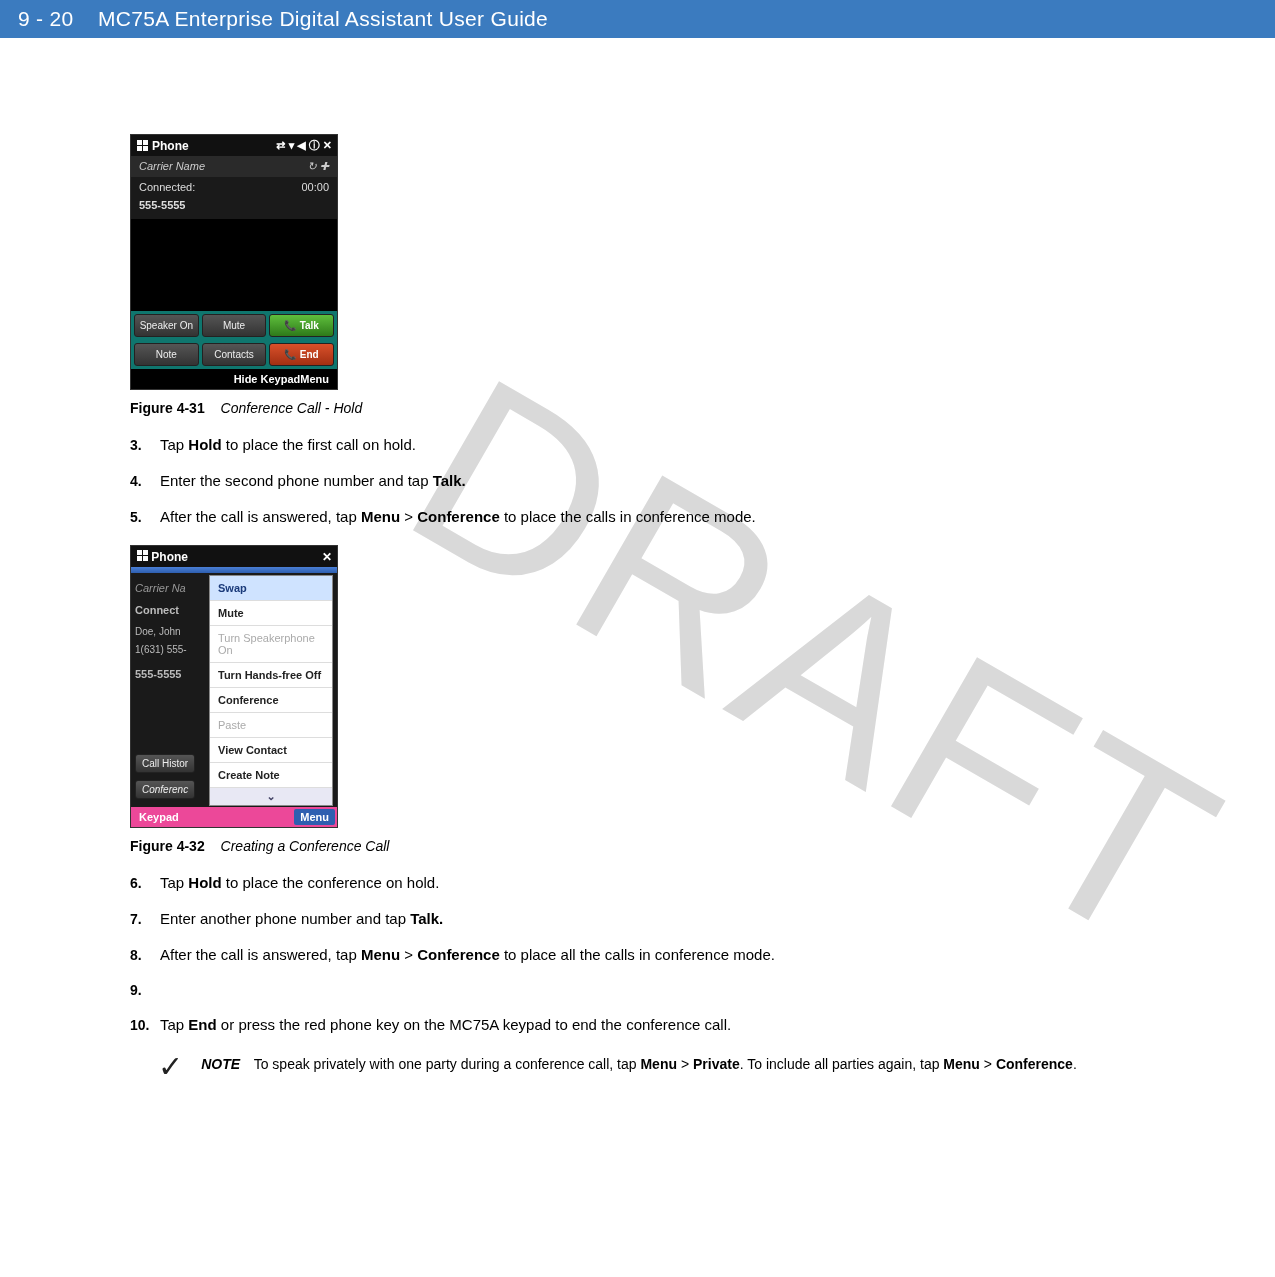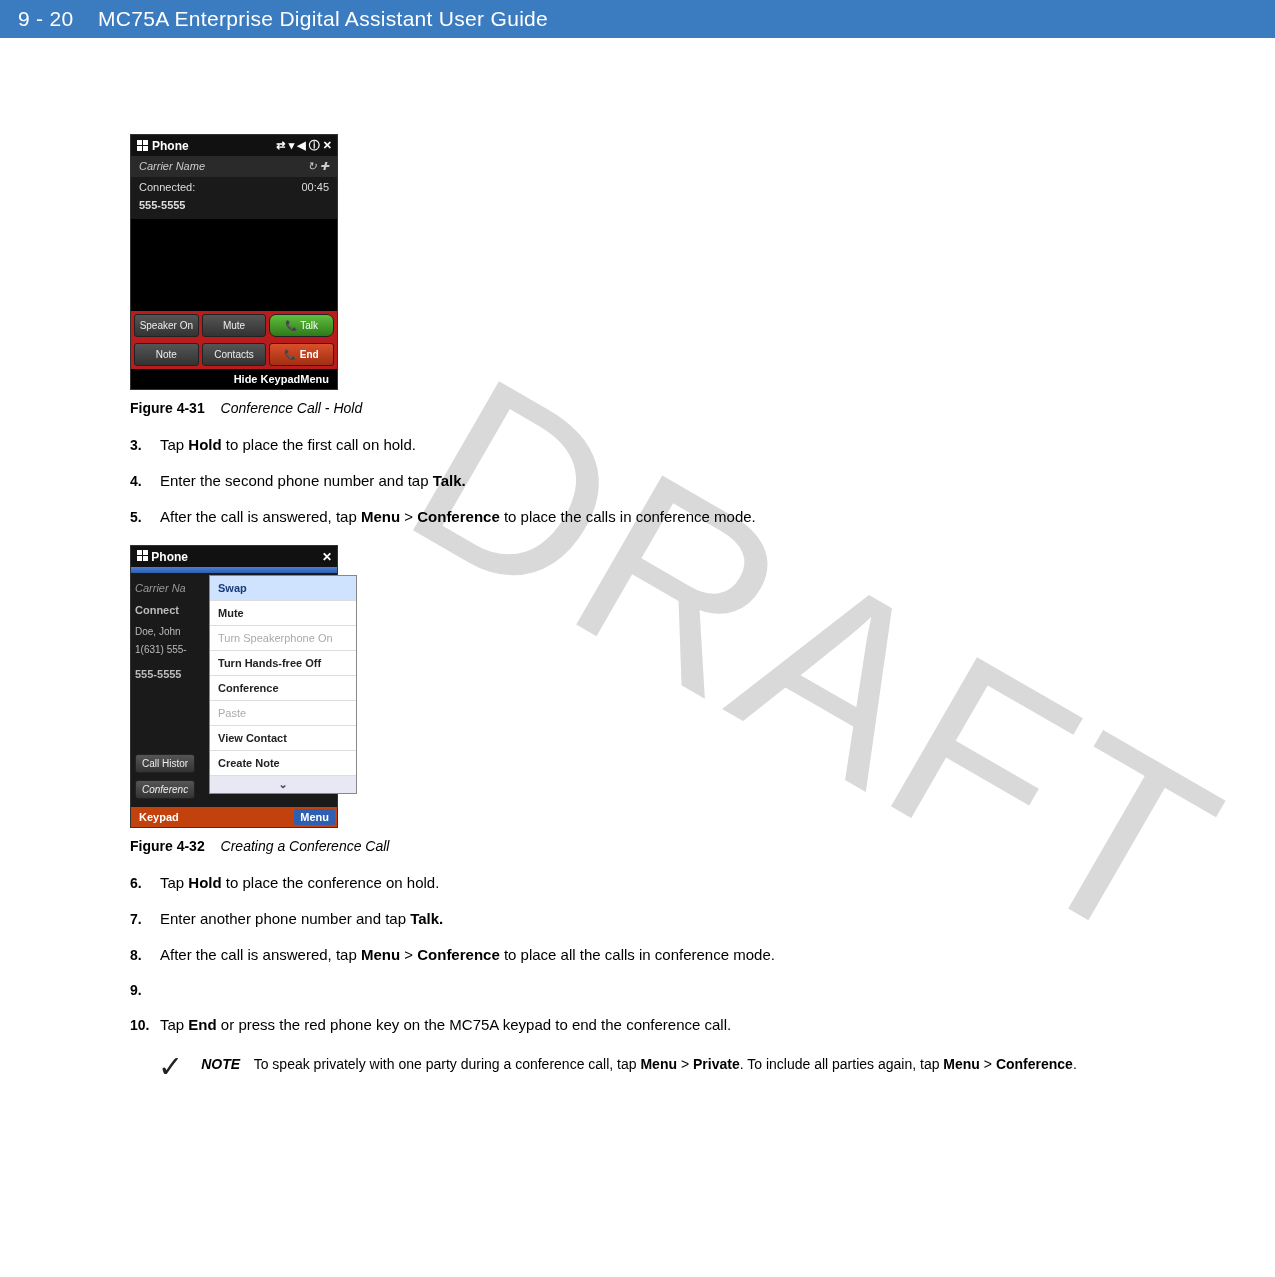--- a/index.html
+++ b/index.html
@@ -88,33 +88,33 @@
     font-size: 11px;
   }
   .phone .blank {
     height: 92px;
     background: #000;
   }
   .phone .btn-row {
     display: flex;
     gap: 3px;
     padding: 3px;
-    background: #b91c1c;
+    background: #0f766e;
   }
   .phone .btn {
     flex: 1;
     background: linear-gradient(#555,#333);
     border: 1px solid #222;
     border-radius: 3px;
     text-align: center;
     padding: 5px 2px;
     font-size: 10px;
     color: #eee;
   }
-  .phone .btn.green { background: linear-gradient(#5fbf3c,#2e7a1a); color:#fff; font-weight:normal;border-radius:7px; }
+  .phone .btn.green { background: linear-gradient(#5fbf3c,#2e7a1a); color:#fff; font-weight:bold; }
   .phone .btn.red   { background: linear-gradient(#d9502a,#a12f12); color:#fff; font-weight:bold; }
   .phone .bottombar {
     display: flex;
     justify-content: flex-end;
     background: #000;
     padding: 4px 8px;
     font-size: 11px;
     font-weight: bold;
   }
 
@@ -147,42 +147,42 @@
     line-height: 18px;
   }
   .phone2 .left-labels div { margin-bottom: 4px; }
   .phone2 .left-btn {
     position:absolute; left:4px; background:linear-gradient(#555,#333);
     border:1px solid #222; border-radius:3px; padding:3px 6px; font-size:10px; color:#eee;text-align:center;
   }
   .phone2 .menu-popup {
     position: absolute;
     left: 78px; top: 2px;
-    width: 148px;
+    width: 124px;
     background: #fff;
     color: #222;
     border: 1px solid #888;
     font-size: 11px;
   }
   .phone2 .menu-popup .item {
     padding: 6px 8px;
     border-bottom: 1px solid #ddd;
   }
   .phone2 .menu-popup .item.hl {
     background: #cfe3ff;
     font-weight: bold;
     color: #1a3a7a;
   }
   .phone2 .menu-popup .item.dis { color: #aaa; }
   .phone2 .menu-popup .item.bold { font-weight: bold; }
   .phone2 .menu-popup .arrow {
     text-align:center; background:#e8e8f4; color:#446; padding:2px 0; font-weight:bold;
   }
   .phone2 .bottombar {
-    display:flex; justify-content:space-between; background:#c2410c;
+    display:flex; justify-content:space-between; background:#ec4899;
     padding:4px 8px; font-size:11px; font-weight:bold;
   }
   .phone2 .bottombar .menu-active { background:#2e5fb0; padding:2px 6px; border-radius:2px; margin:-2px -6px;}
 
   .figure-caption {
     margin: 10px 0 18px 0;
     font-size: 14px;
   }
   .figure-caption .fig-label { font-weight: bold; font-family: "Arial Narrow", Arial, sans-serif;}
   .figure-caption .fig-title { font-style: italic; margin-left: 12px; }
@@ -255,21 +255,21 @@
           <span>Phone</span>
         </span>
         <span class="icons">⇄ ▾ ◀ ⓘ ✕</span>
       </div>
       <div class="carrier-row">
         <span>Carrier Name</span>
         <span>↻ ✚</span>
       </div>
       <div class="status-row">
         <span>Connected:</span>
-        <span>00:45</span>
+        <span>00:00</span>
       </div>
       <div class="number-row">555-5555</div>
       <div class="blank"></div>
       <div class="btn-row">
         <div class="btn">Speaker On</div>
         <div class="btn">Mute</div>
         <div class="btn green">📞 Talk</div>
       </div>
       <div class="btn-row">
         <div class="btn">Note</div>

